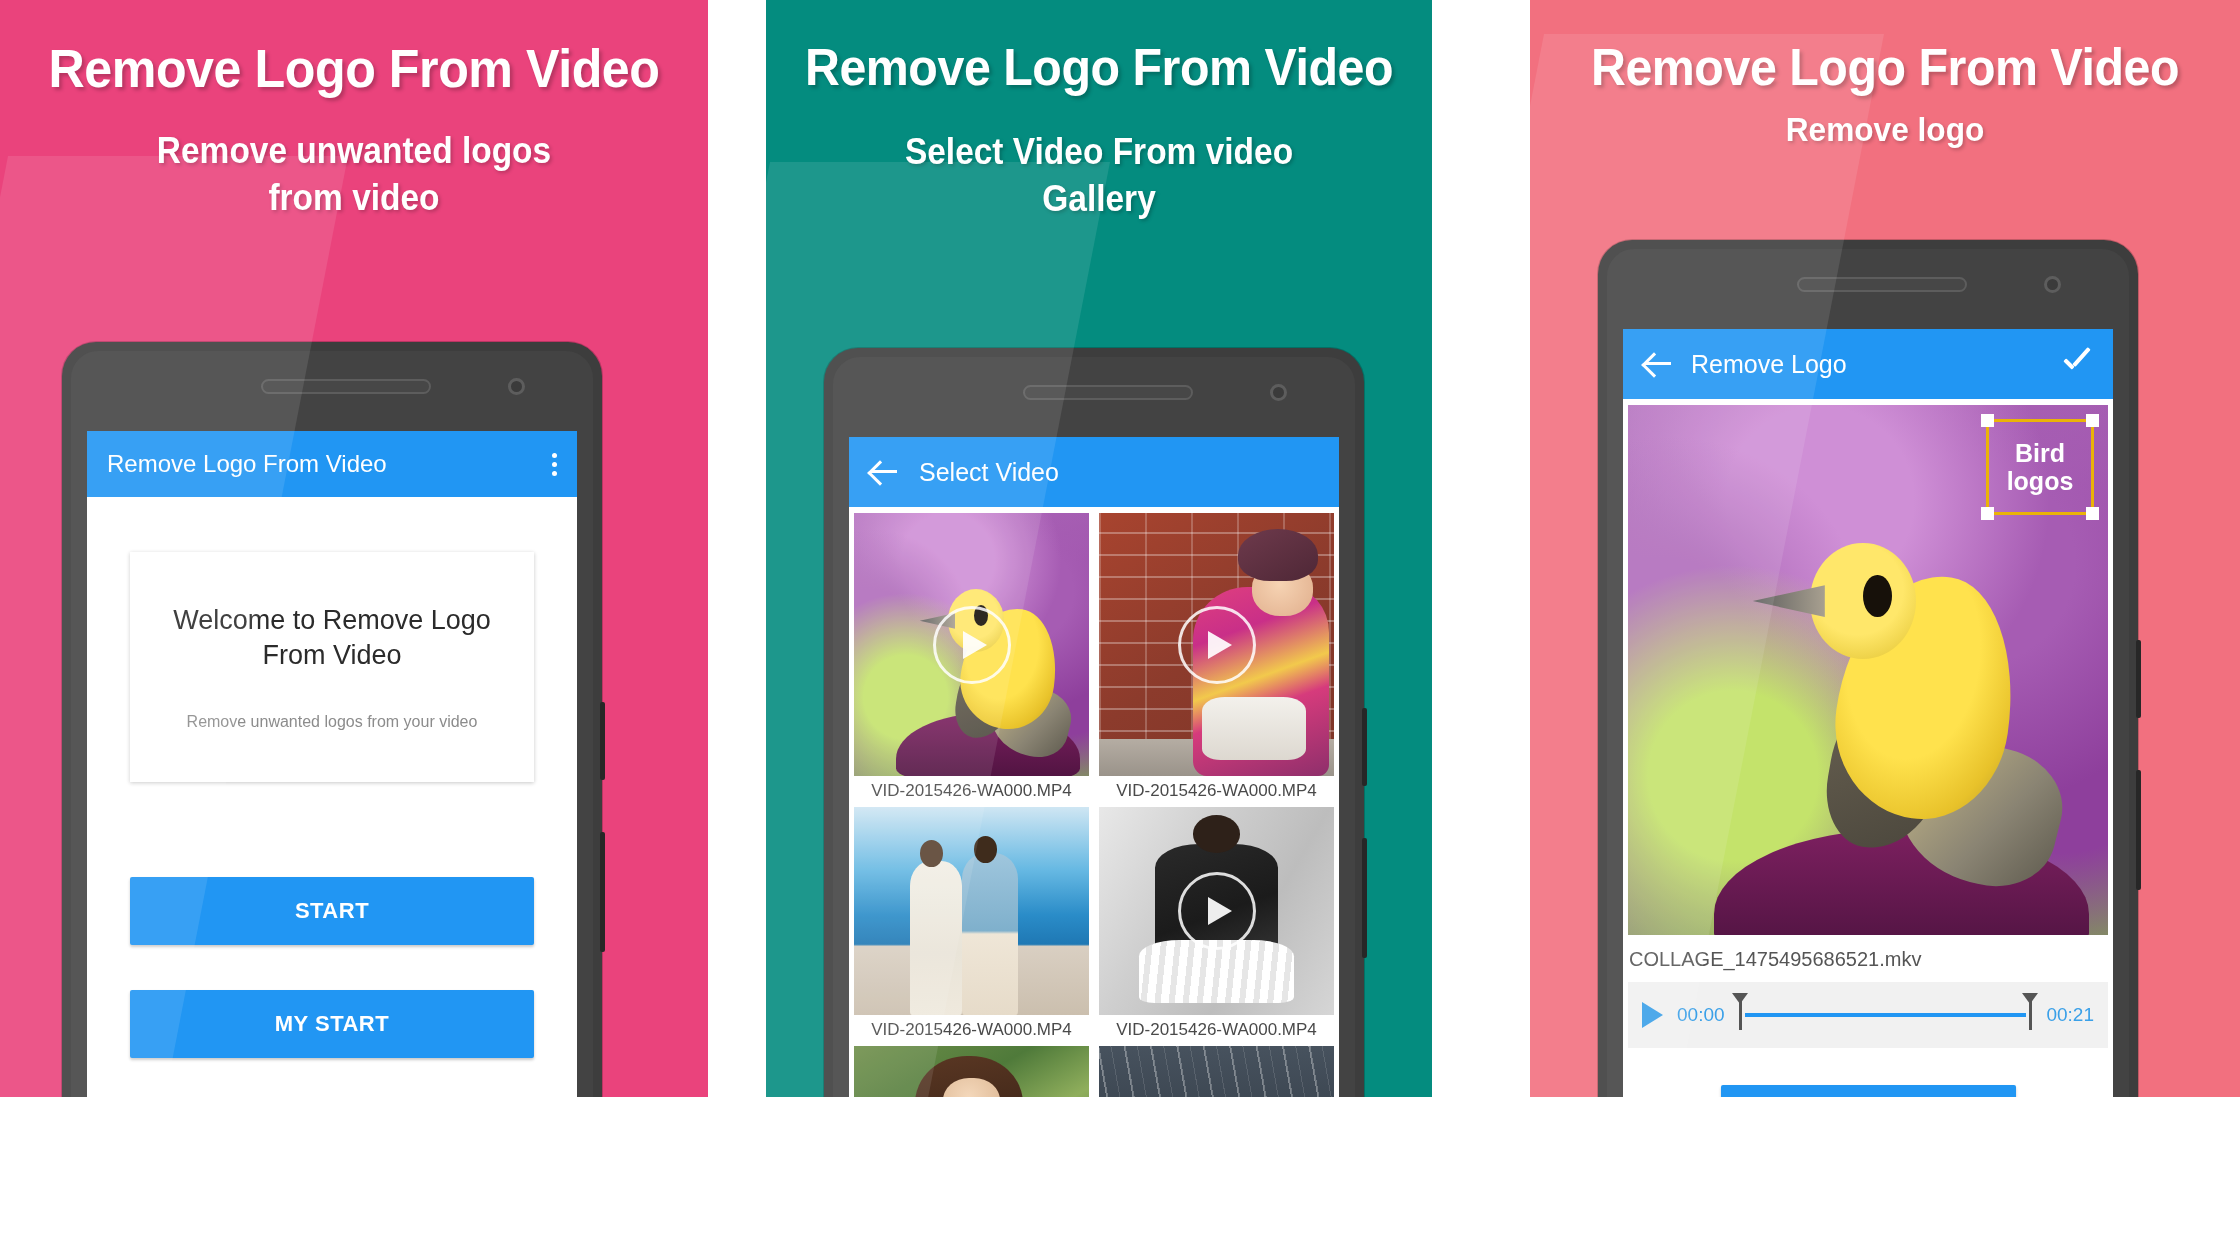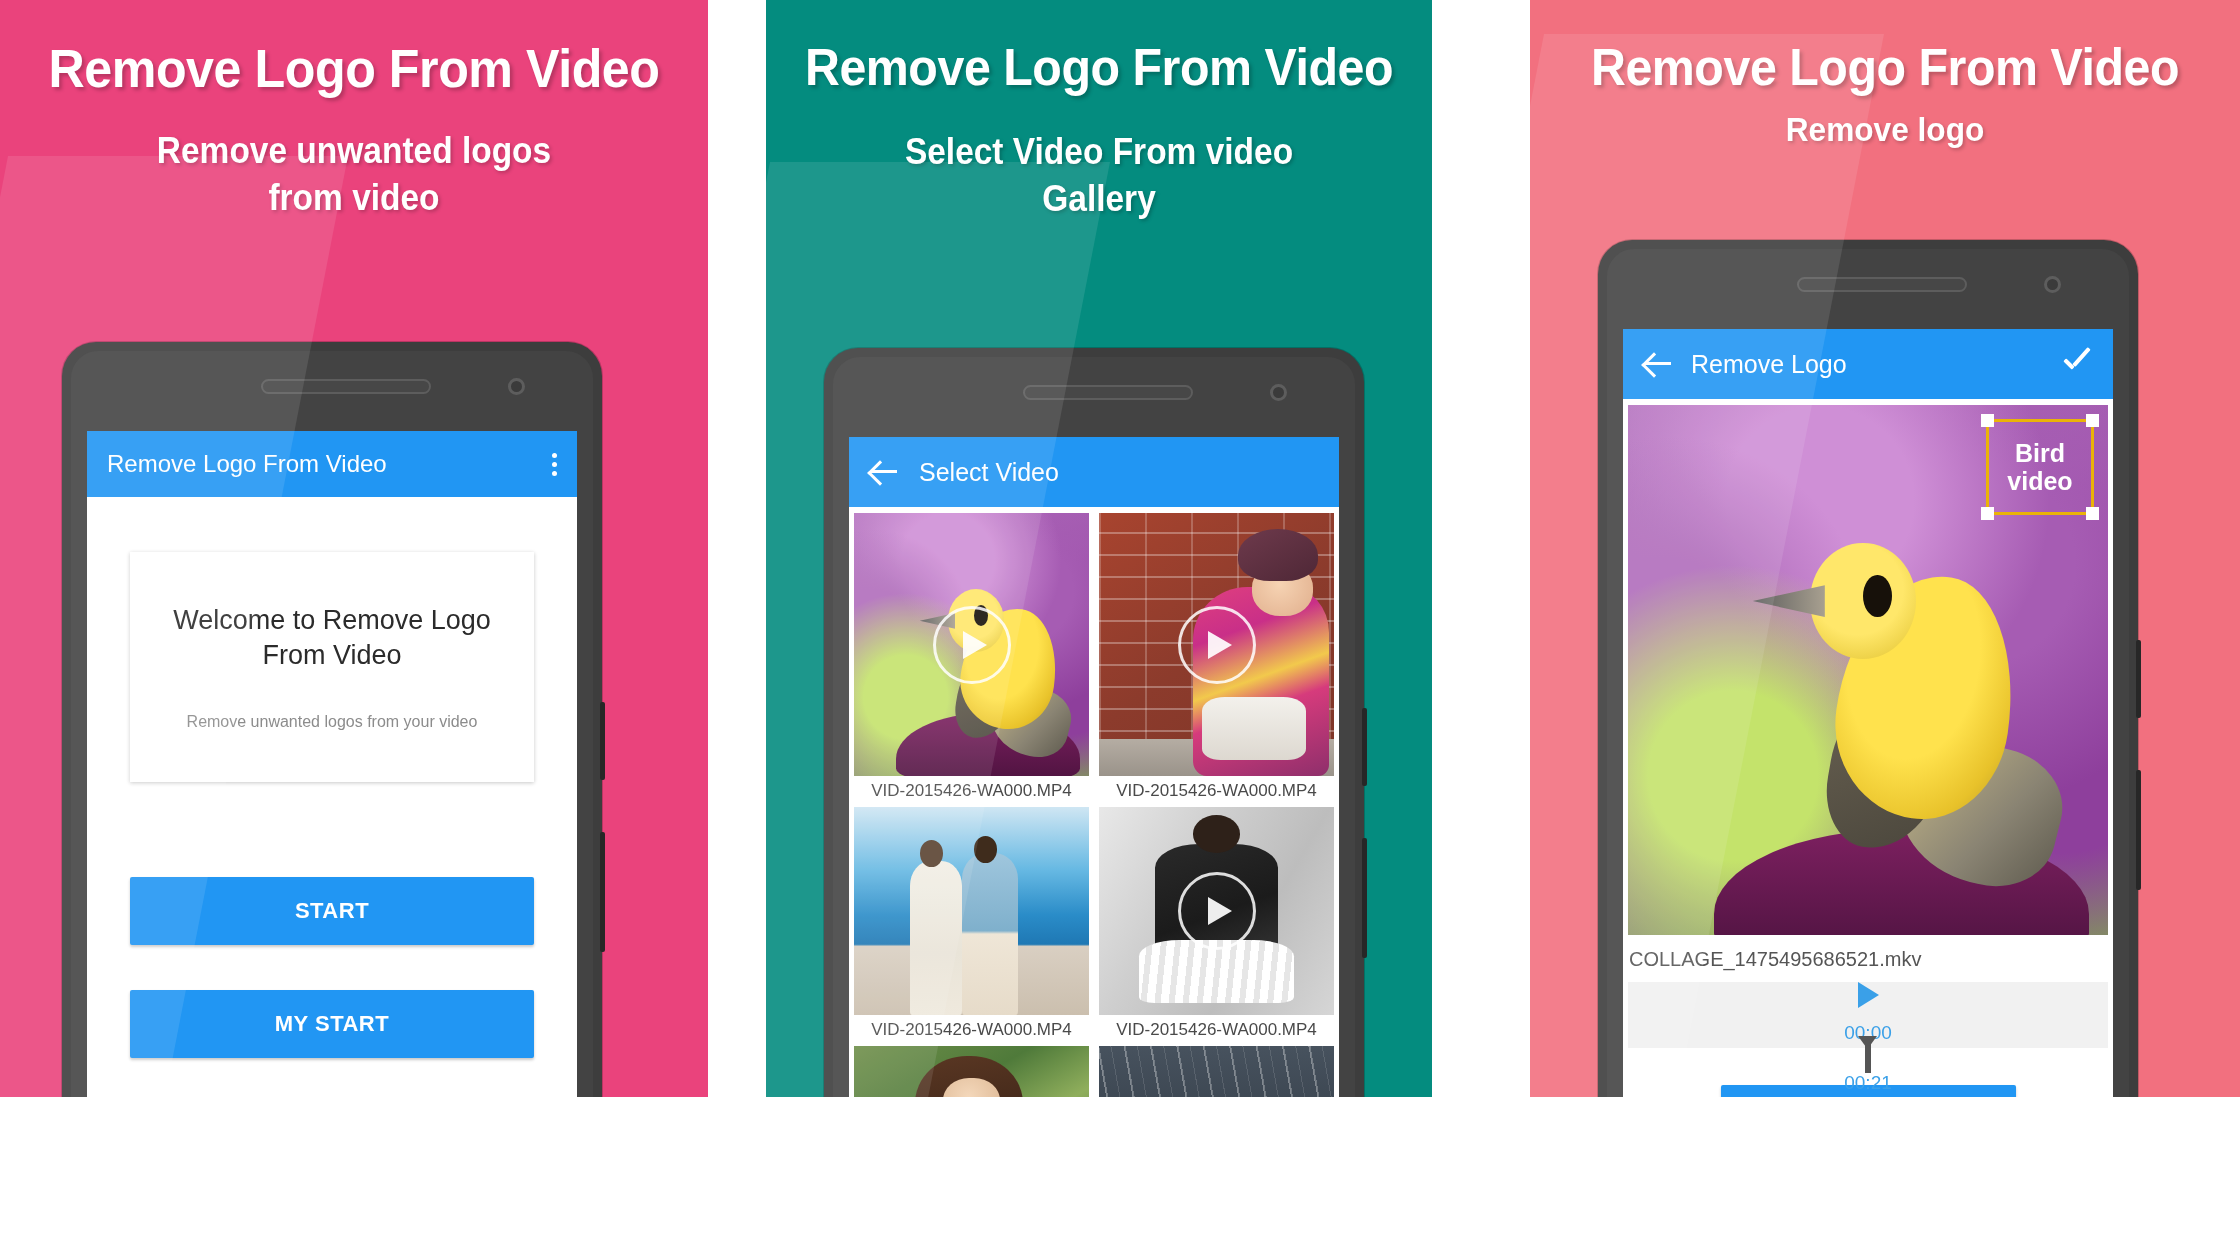--- a/index.html
+++ b/index.html
@@ -511,27 +511,27 @@
               <div class="head" style="left:38%; top:26%; width:22%; height:22%;"></div>
               <div class="beak" style="left:26%; top:34%;"></div>
               <div class="eye" style="left:49%; top:32%;"></div>
             </div>
             <div class="logo-box" style="right:14px; top:14px; width:108px; height:96px; font-size:25px;">
               <span class="corner" style="left:-8px; top:-8px;"></span>
               <span class="corner" style="right:-8px; top:-8px;"></span>
               <span class="corner" style="left:-8px; bottom:-8px;"></span>
               <span class="corner" style="right:-8px; bottom:-8px;"></span>
               <span>Bird</span>
-              <span>video</span>
+              <span>logos</span>
             </div>
           </div>
 
           <div class="file-row" style="font-size:20px; padding:13px 6px 11px 6px;">COLLAGE_1475495686521.mkv</div>
 
-          <div class="trim-bar" style="margin:0 5px; height:66px; padding:0 14px; gap:14px;flex-direction:column;">
+          <div class="trim-bar" style="margin:0 5px; height:66px; padding:0 14px; gap:14px;">
             <span class="play-tri-s"></span>
             <span class="time" style="font-size:19px;">00:00</span>
             <span class="track">
               <span class="track-line"></span>
               <span class="handle" style="left:0;"></span>
               <span class="handle" style="right:0;"></span>
             </span>
             <span class="time" style="font-size:19px;">00:21</span>
           </div>
 

